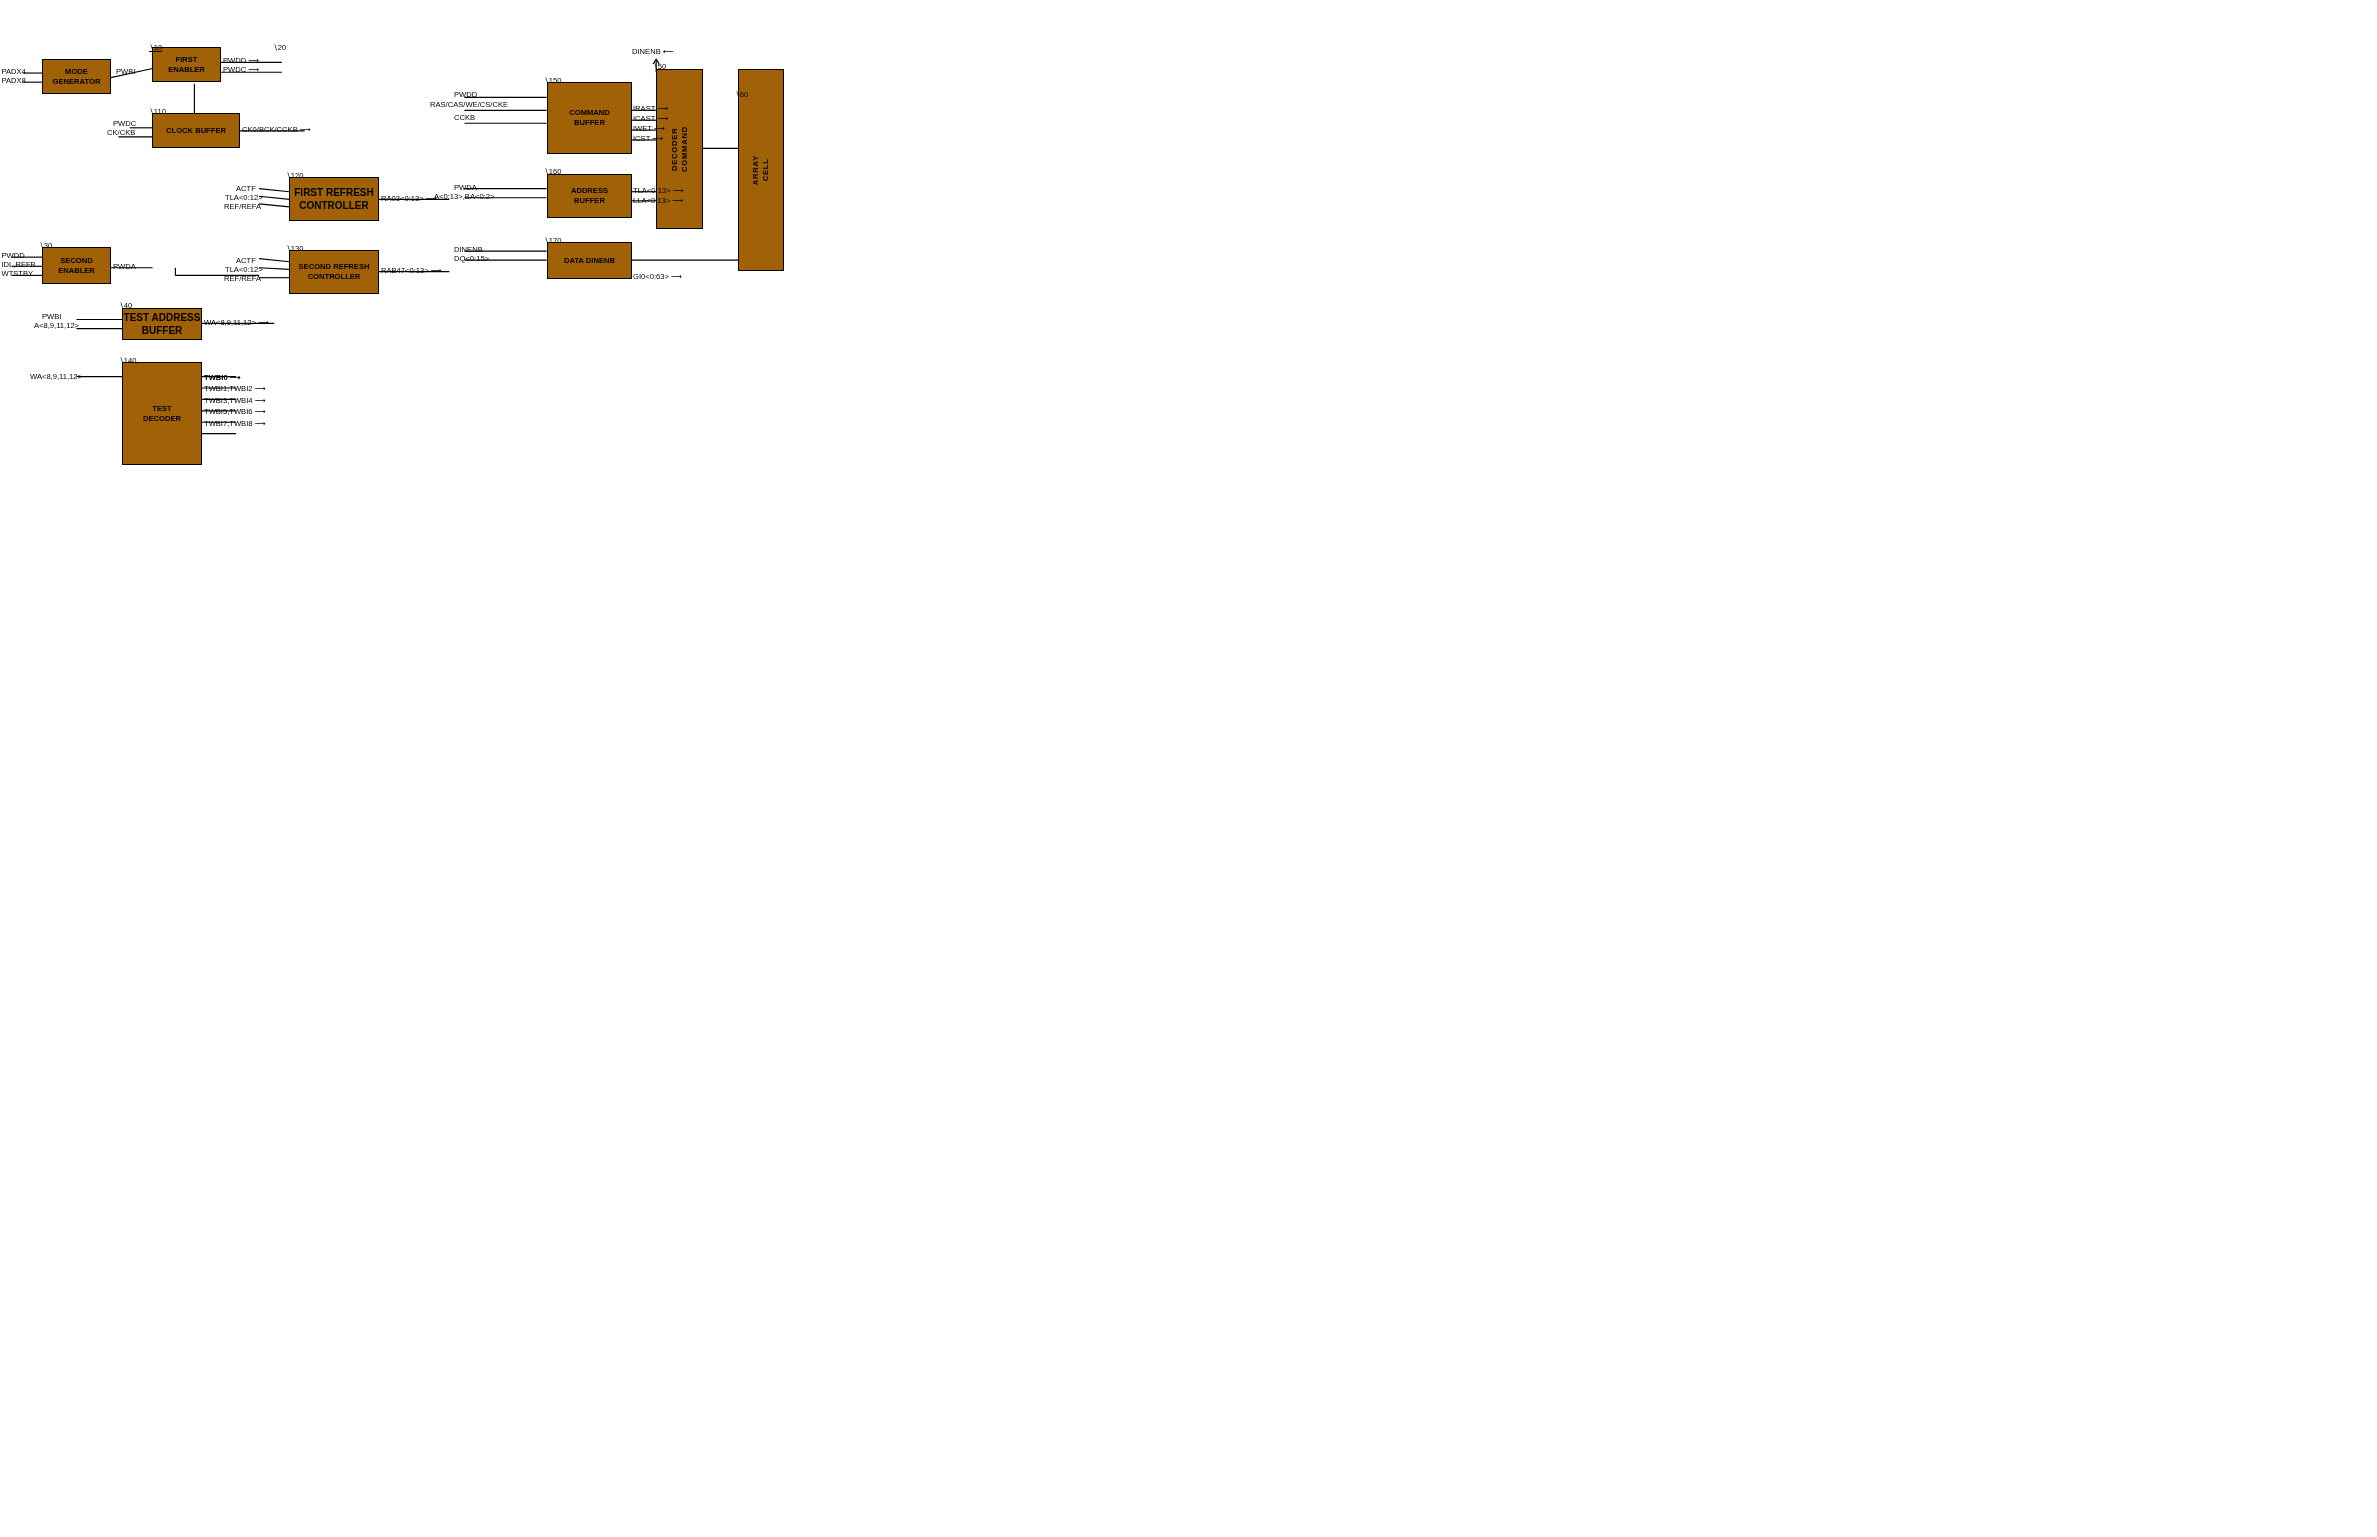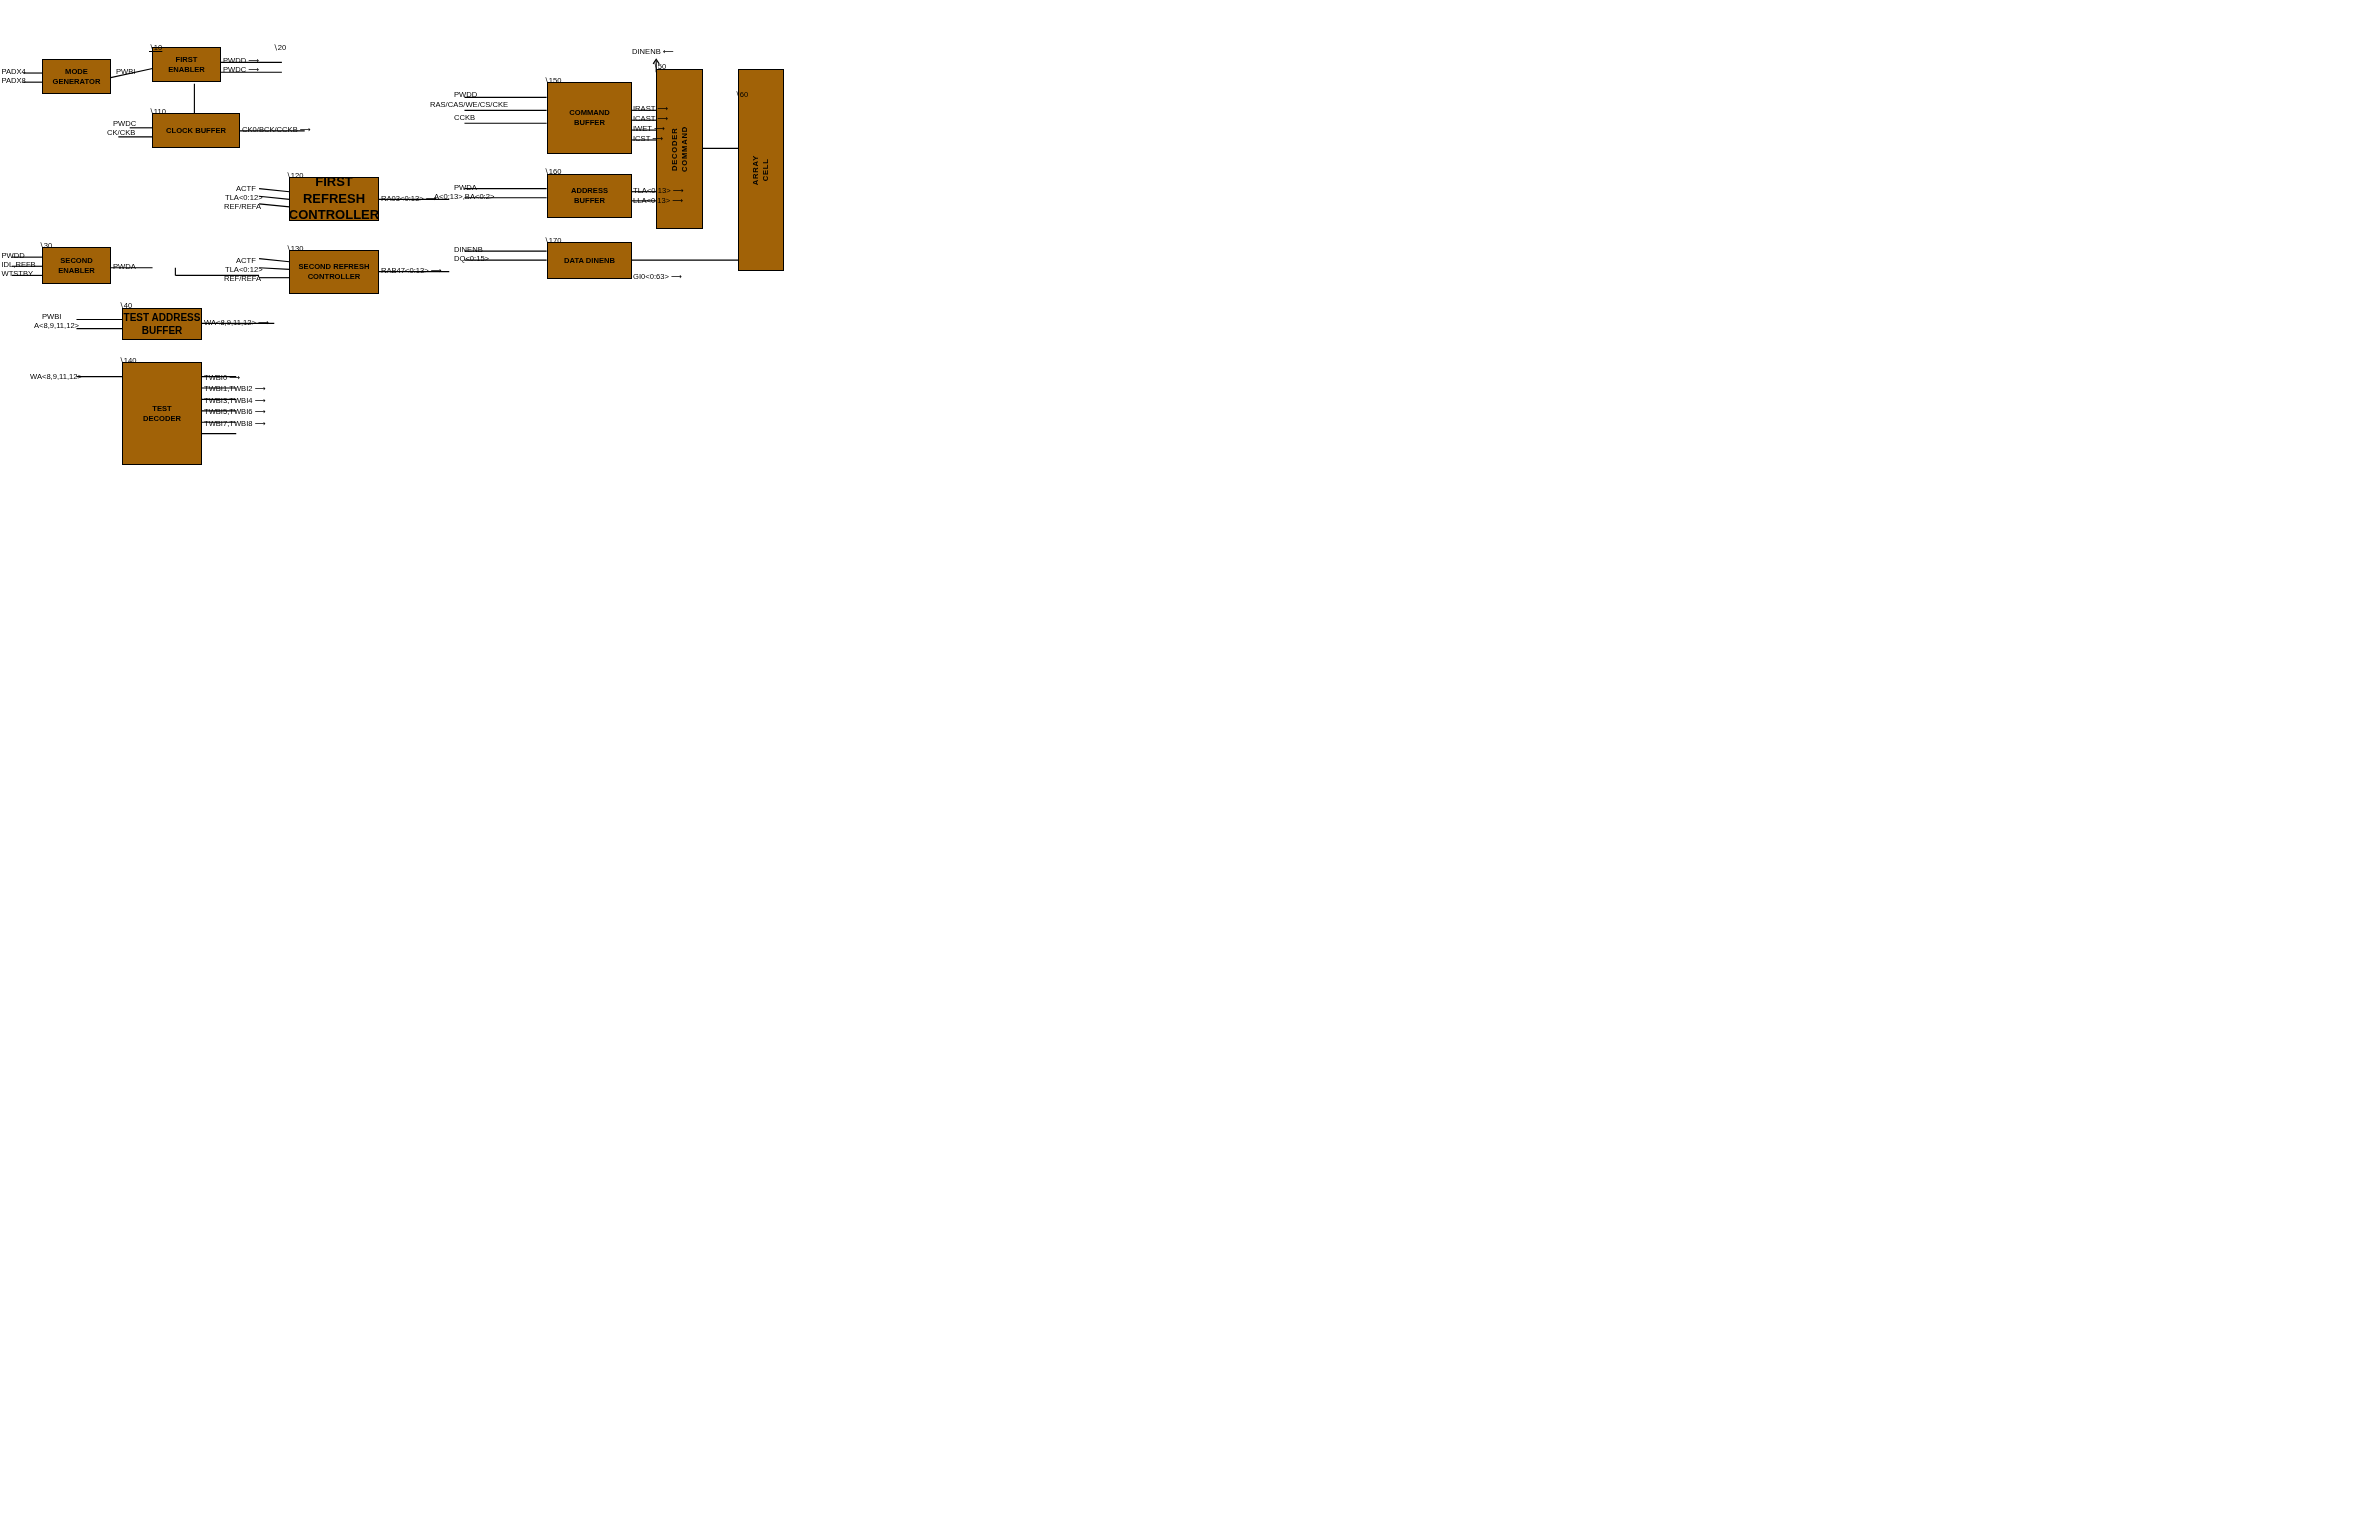--- a/index.html
+++ b/index.html
@@ -137,21 +137,21 @@
   </div>
 
   <div class="block" style="left:152px;top:47px;width:69px;height:35px;font-size:7.6px;">
     <span>FIRST<br>ENABLER</span>
   </div>
 
   <div class="block" style="left:152px;top:113px;width:88px;height:35px;font-size:7.6px;">
     <span>CLOCK BUFFER</span>
   </div>
 
-  <div class="block" style="left:289px;top:177px;width:90px;height:44px;font-size:13px;">
+  <div class="block" style="left:289px;top:177px;width:90px;height:44px;font-size:10px;">
     <span>FIRST REFRESH<br>CONTROLLER</span>
   </div>
 
   <div class="block" style="left:42px;top:247px;width:69px;height:37px;font-size:7.6px;">
     <span>SECOND<br>ENABLER</span>
   </div>
 
   <div class="block" style="left:289px;top:250px;width:90px;height:44px;font-size:7.6px;">
     <span>SECOND REFRESH<br>CONTROLLER</span>
   </div>
@@ -229,21 +229,21 @@
 
   <div class="label" style="left:381px;top:266px;">RAB47&lt;0:13&gt; ⟶</div>
 
   <div class="label" style="left:42px;top:312px;">PWBI</div>
   <div class="label" style="left:34px;top:321px;">A&lt;8,9,11,12&gt;</div>
 
   <div class="label" style="left:204px;top:318px;">WA&lt;8,9,11,12&gt; ⟶</div>
 
   <div class="label" style="left:30px;top:372px;">WA&lt;8,9,11,12&gt;</div>
 
-  <div class="label" style="left:204px;top:373px;">TWBI0 ⟶</div>
+  <div class="label" style="left:204px;top:373px;font-weight:bold;">TWBI0 ⟶</div>
   <div class="label" style="left:204px;top:384px;">TWBI1,TWBI2 ⟶</div>
   <div class="label" style="left:204px;top:396px;">TWBI3,TWBI4 ⟶</div>
   <div class="label" style="left:204px;top:407px;">TWBI5,TWBI6 ⟶</div>
   <div class="label" style="left:204px;top:419px;">TWBI7,TWBI8 ⟶</div>
 
   <div class="label" style="left:454px;top:90px;">PWDD</div>
   <div class="label" style="left:430px;top:100px;">RAS/CAS/WE/CS/CKE</div>
   <div class="label" style="left:454px;top:113px;">CCKB</div>
 
   <div class="label" style="left:633px;top:104px;">IRAST ⟶</div>

